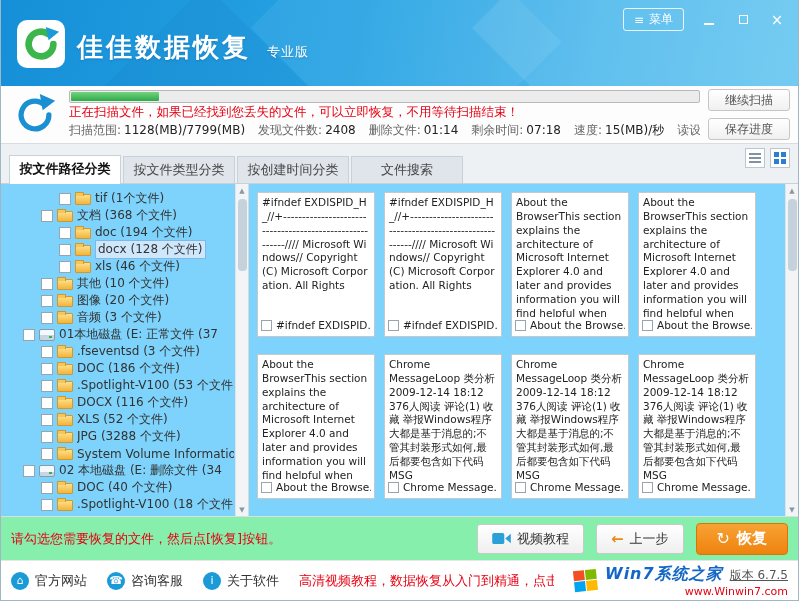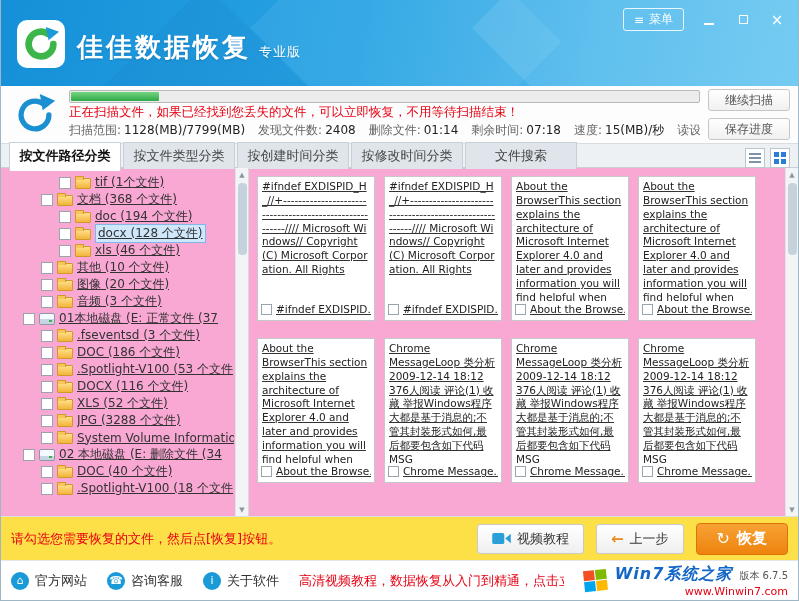--- a/index.html
+++ b/index.html
@@ -12,21 +12,21 @@
   .titlebar { height:86px; flex:none; position:relative; overflow:hidden;
               background:linear-gradient(100deg,#1590d8 0%,#27a3e4 45%,#4fb9ec 75%,#66c6f1 100%); }
   .deco { position:absolute; transform:rotate(45deg); }
   .d1 { width:230px; height:210px; left:290px; top:-70px; background:rgba(255,255,255,0.07); }
   .d2 { width:270px; height:250px; left:520px; top:-90px; background:rgba(255,255,255,0.10); }
   .d3 { width:190px; height:190px; left:110px; top:24px; background:rgba(10,70,130,0.06); }
   .logo { position:absolute; left:16px; top:20px; width:48px; height:48px; background:#fff;
           border-radius:10px; display:flex; align-items:center; justify-content:center; }
   .app-title { position:absolute; left:76px; top:30px; color:#fff; font-size:26px; font-weight:bold;
                letter-spacing:3px; display:flex; align-items:baseline; text-shadow:0 1px 2px rgba(0,60,110,0.25); }
-  .edition { font-size:13px; font-weight:normal; letter-spacing:1px; margin-left:8px; }
+  .edition { font-size:13px; font-weight:normal; letter-spacing:1px; margin-left:16px; }
   .win-controls { position:absolute; top:8px; right:12px; display:flex; align-items:center; gap:16px; color:#fff; }
   .menu-btn { display:flex; align-items:center; gap:5px; border:1px solid rgba(255,255,255,0.85);
               border-radius:3px; padding:2px 10px; font-size:12px; cursor:pointer; }
   .wc-btn { width:18px; height:18px; display:flex; align-items:center; justify-content:center; cursor:pointer; font-size:15px; }
   .min-glyph { width:10px; border-bottom:2px solid #fff; margin-top:8px; display:block; }
   .max-glyph { width:9px; height:9px; border:1px solid #fff; display:block; }
 
   
   .scan-panel { height:58px; flex:none; background:#fdfdfd; border-bottom:1px solid #d8dde1;
                 display:flex; align-items:stretch; padding:3px 8px; gap:8px; }
@@ -36,38 +36,38 @@
   .progress-fill { position:absolute; top:1px; bottom:1px; left:1px; width:14%;
                    background:linear-gradient(#72d47e,#2fa94a); border-radius:1px; }
   .scan-alert { color:#e60012; font-size:12.5px; white-space:nowrap; overflow:hidden; }
   .scan-stats { display:flex; gap:13px; font-size:12px; white-space:nowrap; overflow:hidden; }
   .s-l { color:#666; } .s-v { color:#222; margin-left:3px; }
   .scan-buttons { width:82px; flex:none; display:flex; flex-direction:column; justify-content:center; gap:7px; }
   .scan-btn { height:23px; background:linear-gradient(#ffffff,#f0f0f0); border:1px solid #c6c6c6;
               border-radius:3px; font-size:12px; color:#555; font-family:inherit; cursor:pointer; }
 
   
-  .tabs-row { height:24px; flex:none; background:#eef1f4; border-bottom:1px solid #c8d0d8;
-              display:flex; align-items:center; padding:0 0 0 8px; position:relative; }
+  .tabs-row { height:40px; flex:none; background:#eef1f4; border-bottom:1px solid #c8d0d8;
+              display:flex; align-items:flex-end; padding:0 0 0 8px; position:relative; }
   .tab { width:112px; height:27px; line-height:26px; text-align:center; font-size:13px; color:#444;
          background:#dfe5ea; border:1px solid #c8d0d8; border-bottom:none; margin-right:2px; cursor:pointer;
          white-space:nowrap; overflow:hidden; }
   .tab.active { background:#fff; color:#111; font-weight:bold; height:29px; margin-bottom:-1px; z-index:2; }
   .view-toggles { position:absolute; right:8px; top:4px; display:flex; gap:5px; }
   .icon-btn { width:20px; height:20px; border:1px solid #bcc6cd; background:#fff; display:flex;
               align-items:center; justify-content:center; cursor:pointer; }
   .list-ic { width:12px; height:10px;
              background:repeating-linear-gradient(to bottom,#7f93a5 0,#7f93a5 2px,transparent 2px,transparent 4px); }
   .grid-ic { width:12px; height:12px; background-repeat:no-repeat;
              background-image:linear-gradient(#2a7fd4,#2a7fd4),linear-gradient(#2a7fd4,#2a7fd4),
                               linear-gradient(#2a7fd4,#2a7fd4),linear-gradient(#2a7fd4,#2a7fd4);
              background-size:5px 5px; background-position:0 0,7px 0,0 7px,7px 7px; }
 
   
-  .main { flex:1; display:flex; min-height:0; background:#f9a8d4;text-decoration:underline; }
+  .main { flex:1; display:flex; min-height:0; background:#7dd3fc; }
   .tree-panel { width:248px; flex:none; border-right:1px solid #d5dade; position:relative;
                 padding:6px 14px 4px 4px; overflow:hidden; }
   .tree-item { height:17px; display:flex; align-items:center; gap:4px; white-space:nowrap; cursor:pointer; }
   .lvl1 { padding-left:18px; } .lvl2 { padding-left:36px; } .lvl3 { padding-left:54px; }
   .cb { width:12px; height:12px; border:1px solid #9aa4ac; background:#fff; flex:none; cursor:pointer; }
   .folder { width:16px; height:11px; background:linear-gradient(#ffe08a,#f3b43c); border:1px solid #cf9a2b;
             border-radius:1px; position:relative; flex:none; margin-top:2px; }
   .folder:before { content:""; position:absolute; top:-3px; left:-1px; width:7px; height:3px;
                    background:#f6c65b; border:1px solid #cf9a2b; border-bottom:none; border-radius:1px 1px 0 0; }
   .disk { width:16px; height:12px; border:1px solid #8d9aa5; border-radius:2px;
@@ -86,21 +86,21 @@
   .cards-grid { display:grid; grid-template-columns:repeat(4,118px); grid-auto-rows:145px; gap:17px 9px; }
   .card { border:1px solid #c5c9cc; background:#fff; display:flex; flex-direction:column; overflow:hidden; cursor:pointer; }
   .card-body { flex:1; padding:3px 4px; font-size:10.5px; line-height:1.32; color:#222;
                overflow:hidden; overflow-wrap:break-word; }
   .card-body.break-all { word-break:break-all; }
   .card-foot { height:19px; flex:none; display:flex; align-items:center; gap:4px; padding:0 3px 3px; }
   .card-foot .cb { width:11px; height:11px; }
   .card-label { font-size:10.5px; color:#222; white-space:nowrap; overflow:hidden; }
 
   
-  .action-bar { height:44px; flex:none; background:#fde047; border-top:1px solid #dcdfe2;
+  .action-bar { height:44px; flex:none; background:#86efac; border-top:1px solid #dcdfe2;
                 display:flex; align-items:center; padding:16px 10px; gap:12px; }
   .action-hint { color:#e60012; font-size:13px; flex:1; white-space:nowrap; overflow:hidden; }
   .bar-btn { height:30px; background:linear-gradient(#ffffff,#efefef); border:1px solid #c9c9c9;
              border-radius:3px; padding:0 14px; font-size:13px; color:#333; display:flex; align-items:center;
              gap:6px; font-family:inherit; cursor:pointer; white-space:nowrap; }
   .back-arrow { color:#e8891a; font-size:15px; font-weight:bold; }
   .btn-recover { height:32px; background:linear-gradient(#f8a234,#ee830e); border:1px solid #d9740b;
                  border-radius:4px; padding:0 20px; color:#fff; font-size:15px; font-weight:bold;
                  display:flex; align-items:center; gap:7px; font-family:inherit; cursor:pointer; }
   .recover-glyph { font-size:16px; font-weight:normal; }
@@ -113,21 +113,21 @@
             display:flex; align-items:center; justify-content:center; flex:none; }
   .footer-promo { color:#e60012; font-size:13px; flex:1; text-align:center; white-space:nowrap;
                   overflow:hidden; cursor:pointer; }
   .brand { display:flex; align-items:center; gap:7px; cursor:pointer; }
   .win-flag { width:24px; height:22px; display:grid; grid-template-columns:11px 11px;
               grid-template-rows:10px 10px; gap:1px; transform:rotate(-6deg); }
   .win-flag i { display:block; }
   .f1 { background:#f25022; } .f2 { background:#7fba00; } .f3 { background:#00a4ef; } .f4 { background:#ffb900; }
   .brand-row { display:flex; align-items:baseline; gap:7px; }
   .brand-name { color:#1467c6; font-size:16px; font-weight:bold; font-style:italic; letter-spacing:1px; }
-  .version { color:#555; font-size:10px; }
+  .version { color:#555; font-size:12px;text-decoration:underline; }
   .site { color:#e60012; font-size:11px; text-align:right; }
 </style>
 </head>
 <body>
 
 <div class="window">
 
   <div class="titlebar">
     <div class="deco d1"></div>
     <div class="deco d2"></div>
@@ -183,21 +183,20 @@
     <div class="scan-buttons">
       <button class="scan-btn">继续扫描</button>
       <button class="scan-btn">保存进度</button>
     </div>
   </div>
 
   <div class="tabs-row">
     <div class="tab active">按文件路径分类</div>
     <div class="tab">按文件类型分类</div>
     <div class="tab">按创建时间分类</div>
-    <div class="tab">按修改时间分类</div>
     <div class="tab">文件搜索</div>
     <div class="view-toggles">
       <div class="icon-btn">
           <span class="list-ic"></span>
         </div>
       <div class="icon-btn">
           <span class="grid-ic"></span>
         </div>
     </div>
   </div>

